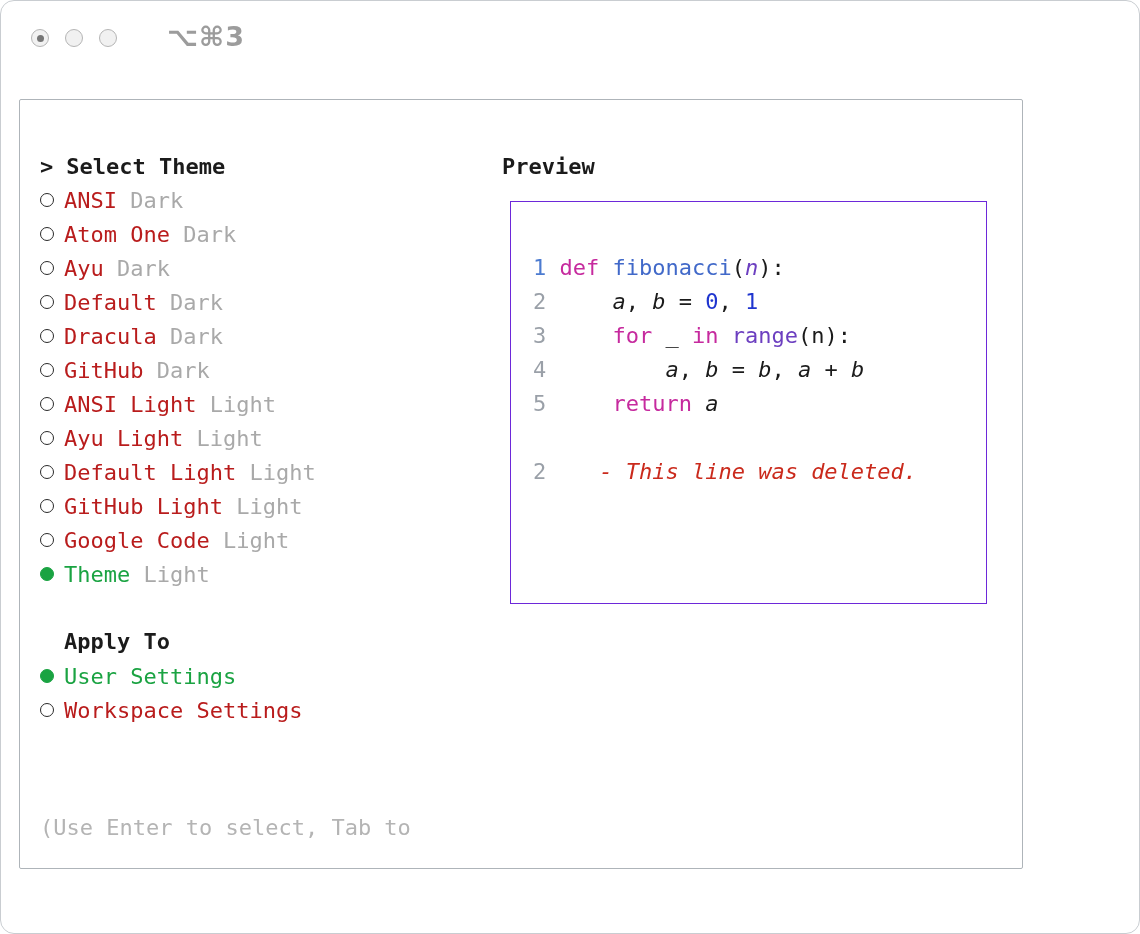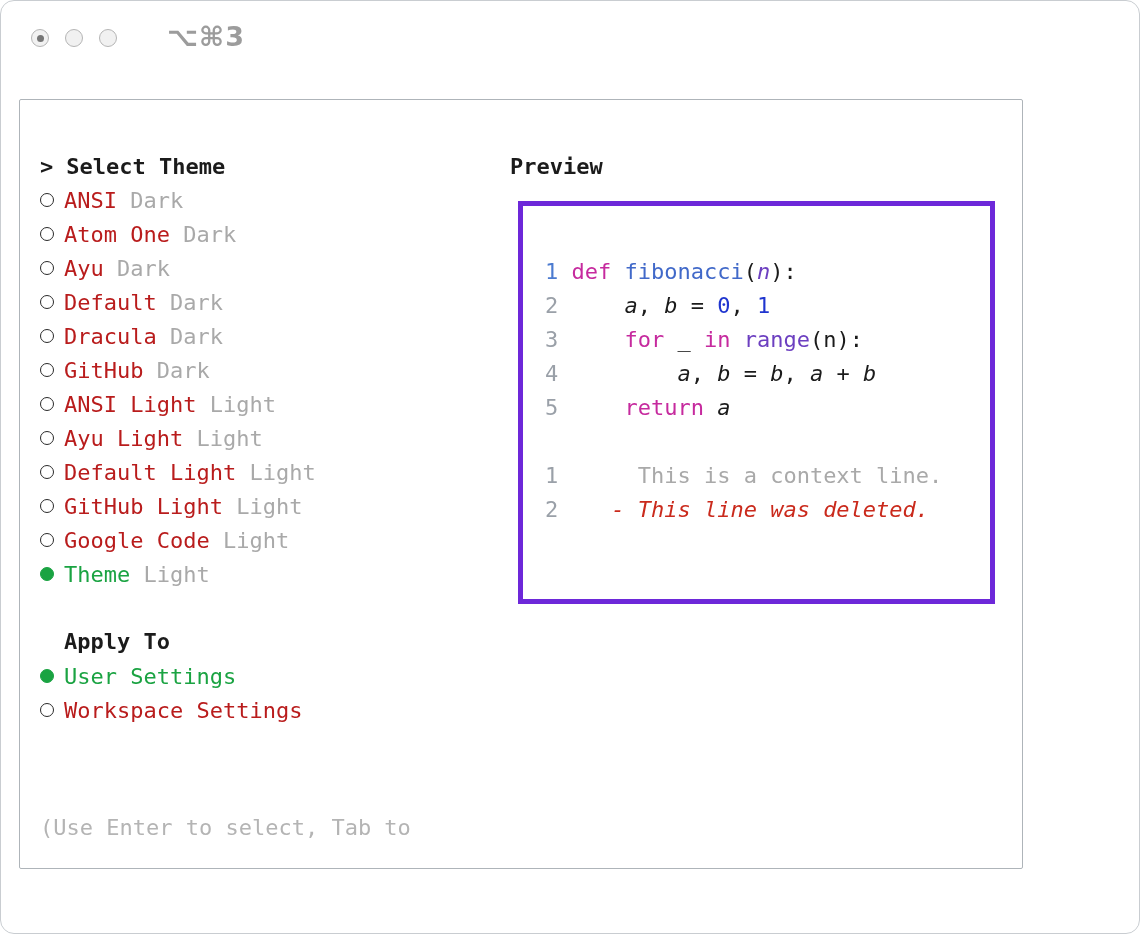--- a/index.html
+++ b/index.html
@@ -11,39 +11,39 @@
 
   .titlebar { position:absolute; top:0; left:0; right:0; height:72px; }
   .tl { position:absolute; top:28px; width:18px; height:18px; border:1.5px solid #b5b5b5; border-radius:50%; background:#f1f1f1; display:flex; align-items:center; justify-content:center; }
   .tl1 { left:30px; } .tl2 { left:64px; } .tl3 { left:98px; }
   .tl .dot { width:7px; height:7px; border-radius:50%; background:#767676; }
   .shortcut { position:absolute; left:166px; top:20px; font-family:"DejaVu Sans","Liberation Sans",sans-serif; font-size:27px; font-weight:700; color:#9c9c9c; letter-spacing:1px; }
 
   .panel { position:absolute; left:18px; top:98px; width:1004px; height:770px; border:1px solid #aeb4b9; border-radius:2px; background:#fff; font-size:22px; }
 
   .col-left  { position:absolute; left:20px; top:49px; }
-  .col-right { position:absolute; left:482px; top:49px;margin-left:8px; }
+  .col-right { position:absolute; left:482px; top:49px; }
 
   .row { height:34px; display:flex; align-items:center; white-space:pre; }
   .picker-title { font-weight:700; }
   .prompt { margin-right:13px; }
 
   .radio { width:14px; height:14px; border:1.5px solid #2a2a2a; border-radius:50%; margin-right:10px; flex:0 0 auto; background:transparent; }
   .radio.on { background:var(--accent-green,#1aa342); border-color:var(--accent-green,#1aa342); }
   .opt-name { color:#b91c1c; }
   .opt-variant { color:var(--muted,#a9a9a9); }
   .option.selected .opt-name { color:var(--accent-green,#1aa342); }
 
   .apply-title { font-weight:700; margin-top:34px; margin-left:24px; height:34px; line-height:34px; }
 
   .hint { margin-top:34px; color:var(--hint,#b4b4b4); white-space:pre; }
   .hint div { height:34px; line-height:34px; }
 
   .preview-title { font-weight:700; }
-  .preview-box { margin-top:18px; margin-left:8px; width:477px; height:403px; border:5px solid #6d28d9; padding:49px 14px 0 22px; background:#fff; }
+  .preview-box { margin-top:18px; margin-left:8px; width:477px; height:403px; border:1px solid #6d28d9; padding:49px 14px 0 22px; background:#fff; }
 
   .code-line { height:34px; line-height:34px; white-space:pre; }
   .blank-line { height:34px; }
   .ln { display:inline-block; width:1ch; margin-right:1ch; text-align:right; color:var(--line-number,#9aa0a8); }
   .ln.active { color:var(--line-number-active,#4c7bd0); }
 
   .tok-keyword  { color:var(--keyword,#c62a9e); }
   .tok-function { color:var(--function-name,#4169c9); }
   .tok-number   { color:var(--number-literal,#1f35cf); }
   .tok-type     { color:var(--type-name,#6c3fc0); }
@@ -107,19 +107,18 @@
       <div class="preview-box">
         <div>
             <div class="code-line"><span class="ln active">1</span><span class="tok-keyword">def</span><span class="tok-plain"> </span><span class="tok-function">fibonacci</span><span class="tok-plain">(</span><span class="tok-param">n</span><span class="tok-plain">):</span></div>
             <div class="code-line"><span class="ln">2</span><span class="tok-plain">    </span><span class="tok-variable">a</span><span class="tok-plain">, </span><span class="tok-variable">b</span><span class="tok-plain"> = </span><span class="tok-number">0</span><span class="tok-plain">, </span><span class="tok-number">1</span></div>
             <div class="code-line"><span class="ln">3</span><span class="tok-plain">    </span><span class="tok-keyword">for</span><span class="tok-plain"> _ </span><span class="tok-keyword">in</span><span class="tok-plain"> </span><span class="tok-type">range</span><span class="tok-plain">(n):</span></div>
             <div class="code-line"><span class="ln">4</span><span class="tok-plain">        </span><span class="tok-variable">a</span><span class="tok-plain">, </span><span class="tok-variable">b</span><span class="tok-plain"> = </span><span class="tok-variable">b</span><span class="tok-plain">, </span><span class="tok-variable">a</span><span class="tok-plain"> + </span><span class="tok-variable">b</span></div>
             <div class="code-line"><span class="ln">5</span><span class="tok-plain">    </span><span class="tok-keyword">return</span><span class="tok-plain"> </span><span class="tok-variable">a</span></div>
           </div>
         <div class="blank-line"></div>
         <div>
-            <div class="code-line"><span class="ln">1</span><span class="diff-context">     This is a context line.</span></div>
             <div class="code-line"><span class="ln">2</span><span class="diff-deleted">   - This line was deleted.</span></div>
           </div>
       </div>
     </div>
   </div>
 </div>
 
 </body></html>

